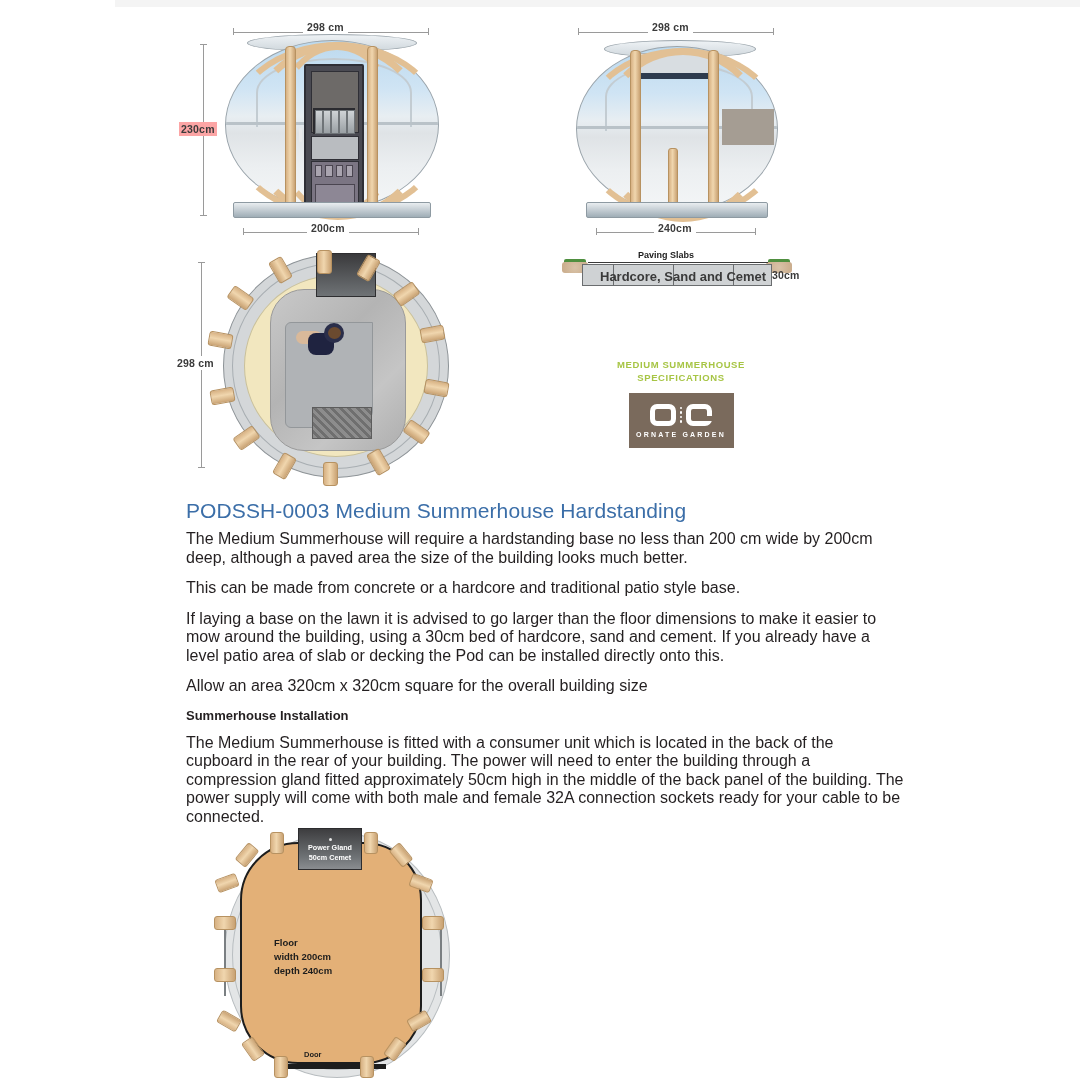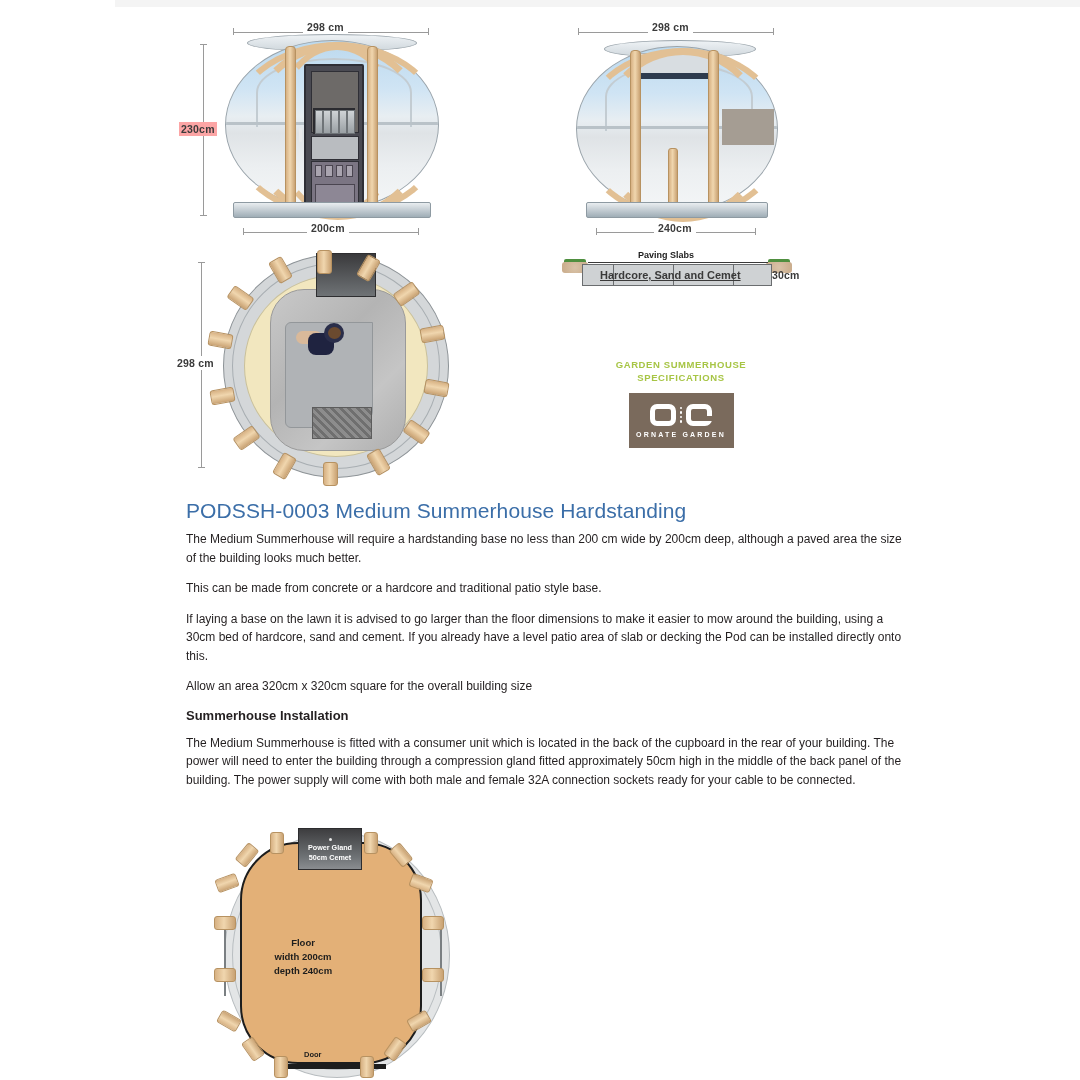--- a/index.html
+++ b/index.html
@@ -63,21 +63,21 @@
   
   #side-elevation{left:560px;top:10px;width:250px;height:240px;}
 
   
   #paving-detail{left:560px;top:250px;width:250px;height:45px;}
   .slabrow{position:absolute;left:22px;top:14px;width:188px;height:20px;background:#cfd2d4;border:1px solid #6a6d6f;}
   .slabrow .seam{position:absolute;top:0;width:1px;height:100%;background:#6a6d6f;}
   .soil{position:absolute;top:12px;width:26px;height:11px;background:radial-gradient(circle,#d9c3a8,#c9ab8a);border-radius:3px;}
   .grass{position:absolute;top:9px;width:22px;height:5px;background:#4f8f3f;border-radius:2px;}
   .pavlabel{position:absolute;font-size:9px;font-weight:bold;color:#1d1d1d;}
-  .hclabel{position:absolute;font-size:11px;font-weight:bold;color:#3a3a3a;text-decoration:underline;}
+  .hclabel{position:absolute;font-size:13px;font-weight:bold;color:#3a3a3a;}
 
   
   #brand-block{left:596px;top:358px;width:170px;height:110px;text-align:center;}
   .brand-head{font-size:9.5px;font-weight:bold;color:#a7c545;letter-spacing:.6px;line-height:13px;}
   .logo-box{
     margin:9px auto 0;width:105px;height:55px;background:#7a6a5c;
     display:flex;flex-direction:column;align-items:center;justify-content:center;
   }
   .logo-mark{display:flex;align-items:center;gap:4px;}
   .logo-o{width:26px;height:22px;border:5px solid #ffffff;border-radius:7px;box-sizing:border-box;}
@@ -121,40 +121,40 @@
   .person-hair{position:absolute;left:104px;top:72px;width:13px;height:12px;border-radius:50%;background:#6b4a2f;}
   .person-body{position:absolute;left:84px;top:78px;width:26px;height:22px;border-radius:8px;background:#1f2340;}
   .person-arm{position:absolute;left:72px;top:76px;width:26px;height:13px;border-radius:7px;background:#d9b99a;}
 
   
   #content{position:absolute;left:186px;top:498px;width:718px;}
   .doc-title{
     font-size:21px;color:#3b6ea8;font-weight:normal;letter-spacing:.1px;
     margin:0 0 6px 0;line-height:26px;
   }
-  .para{font-size:12px;line-height:18.5px;margin:0 0 12px 0;color:#231f20;}
+  .para{font-size:16px;line-height:18.5px;margin:0 0 12px 0;color:#231f20;}
   .subhead{font-size:13px;font-weight:bold;margin:0 0 11px 0;color:#231f20;}
   .warning{font-size:13px;color:#d0483f;margin:0 0 12px 0;line-height:18px;}
 
   
   #included{position:absolute;left:656px;top:822px;width:260px;}
   #included h4{font-size:13px;font-weight:bold;margin:0 0 14px 0;color:#231f20;}
   #included li{list-style:none;font-size:13px;margin:0 0 13px 0;color:#231f20;}
   #included ul{margin:0;padding:0;}
 
   
   #floor-plan{position:absolute;left:212px;top:828px;width:250px;height:252px;}
   .fp-shell{
     position:absolute;left:12px;top:4px;width:224px;height:244px;border-radius:50%;
     background:#e3e5e6;border:1px solid #b7bcbf;
   }
   .fp-ring{position:absolute;left:7px;top:7px;right:7px;bottom:7px;border-radius:50%;border:1px solid #b9bec1;}
   .fp-floor{
     position:absolute;left:28px;top:14px;width:178px;height:218px;border-radius:58px;
-    background:#e3b077;border:2px solid #1d1d1d;text-align:center;
+    background:#e3b077;border:2px solid #1d1d1d;
   }
   .fp-gland{
     position:absolute;left:86px;top:0px;width:64px;height:42px;
     background:linear-gradient(180deg,#3d3d3f 0%,#6e7275 70%,#8a8d90 100%);
     border:1px solid #2c2c2e;color:#ffffff;text-align:center;
     font-size:7.2px;font-weight:bold;line-height:9.5px;padding-top:9px;box-sizing:border-box;
   }
   .fp-gland .dot{width:3px;height:3px;border-radius:50%;background:#e8e8e8;margin:0 auto 2px;}
   .fp-doorbar{position:absolute;left:70px;top:236px;width:104px;height:5px;background:#1d1d1d;}
   .fp-doorlabel{position:absolute;left:92px;top:222px;font-size:7.5px;font-weight:bold;color:#1d1d1d;}
@@ -268,21 +268,21 @@
     <div class="slabrow">
       <div class="seam" style="left:30px;"></div>
       <div class="seam" style="left:90px;"></div>
       <div class="seam" style="left:150px;"></div>
     </div>
     <div class="hclabel" style="left:40px;top:19px;">Hardcore, Sand and Cemet</div>
     <div class="dimtext" style="position:absolute;left:212px;top:19px;">30cm</div>
   </div>
 
   <div class="abs" id="brand-block">
-    <div class="brand-head">GARDEN SUMMERHOUSE</div>
+    <div class="brand-head">MEDIUM SUMMERHOUSE</div>
     <div class="brand-head">SPECIFICATIONS</div>
     <div class="logo-box">
       <div class="logo-mark">
         <span class="logo-o"></span>
         <span class="logo-dots">
             <i></i>
             <i></i>
             <i></i>
             <i></i>
           </span>

